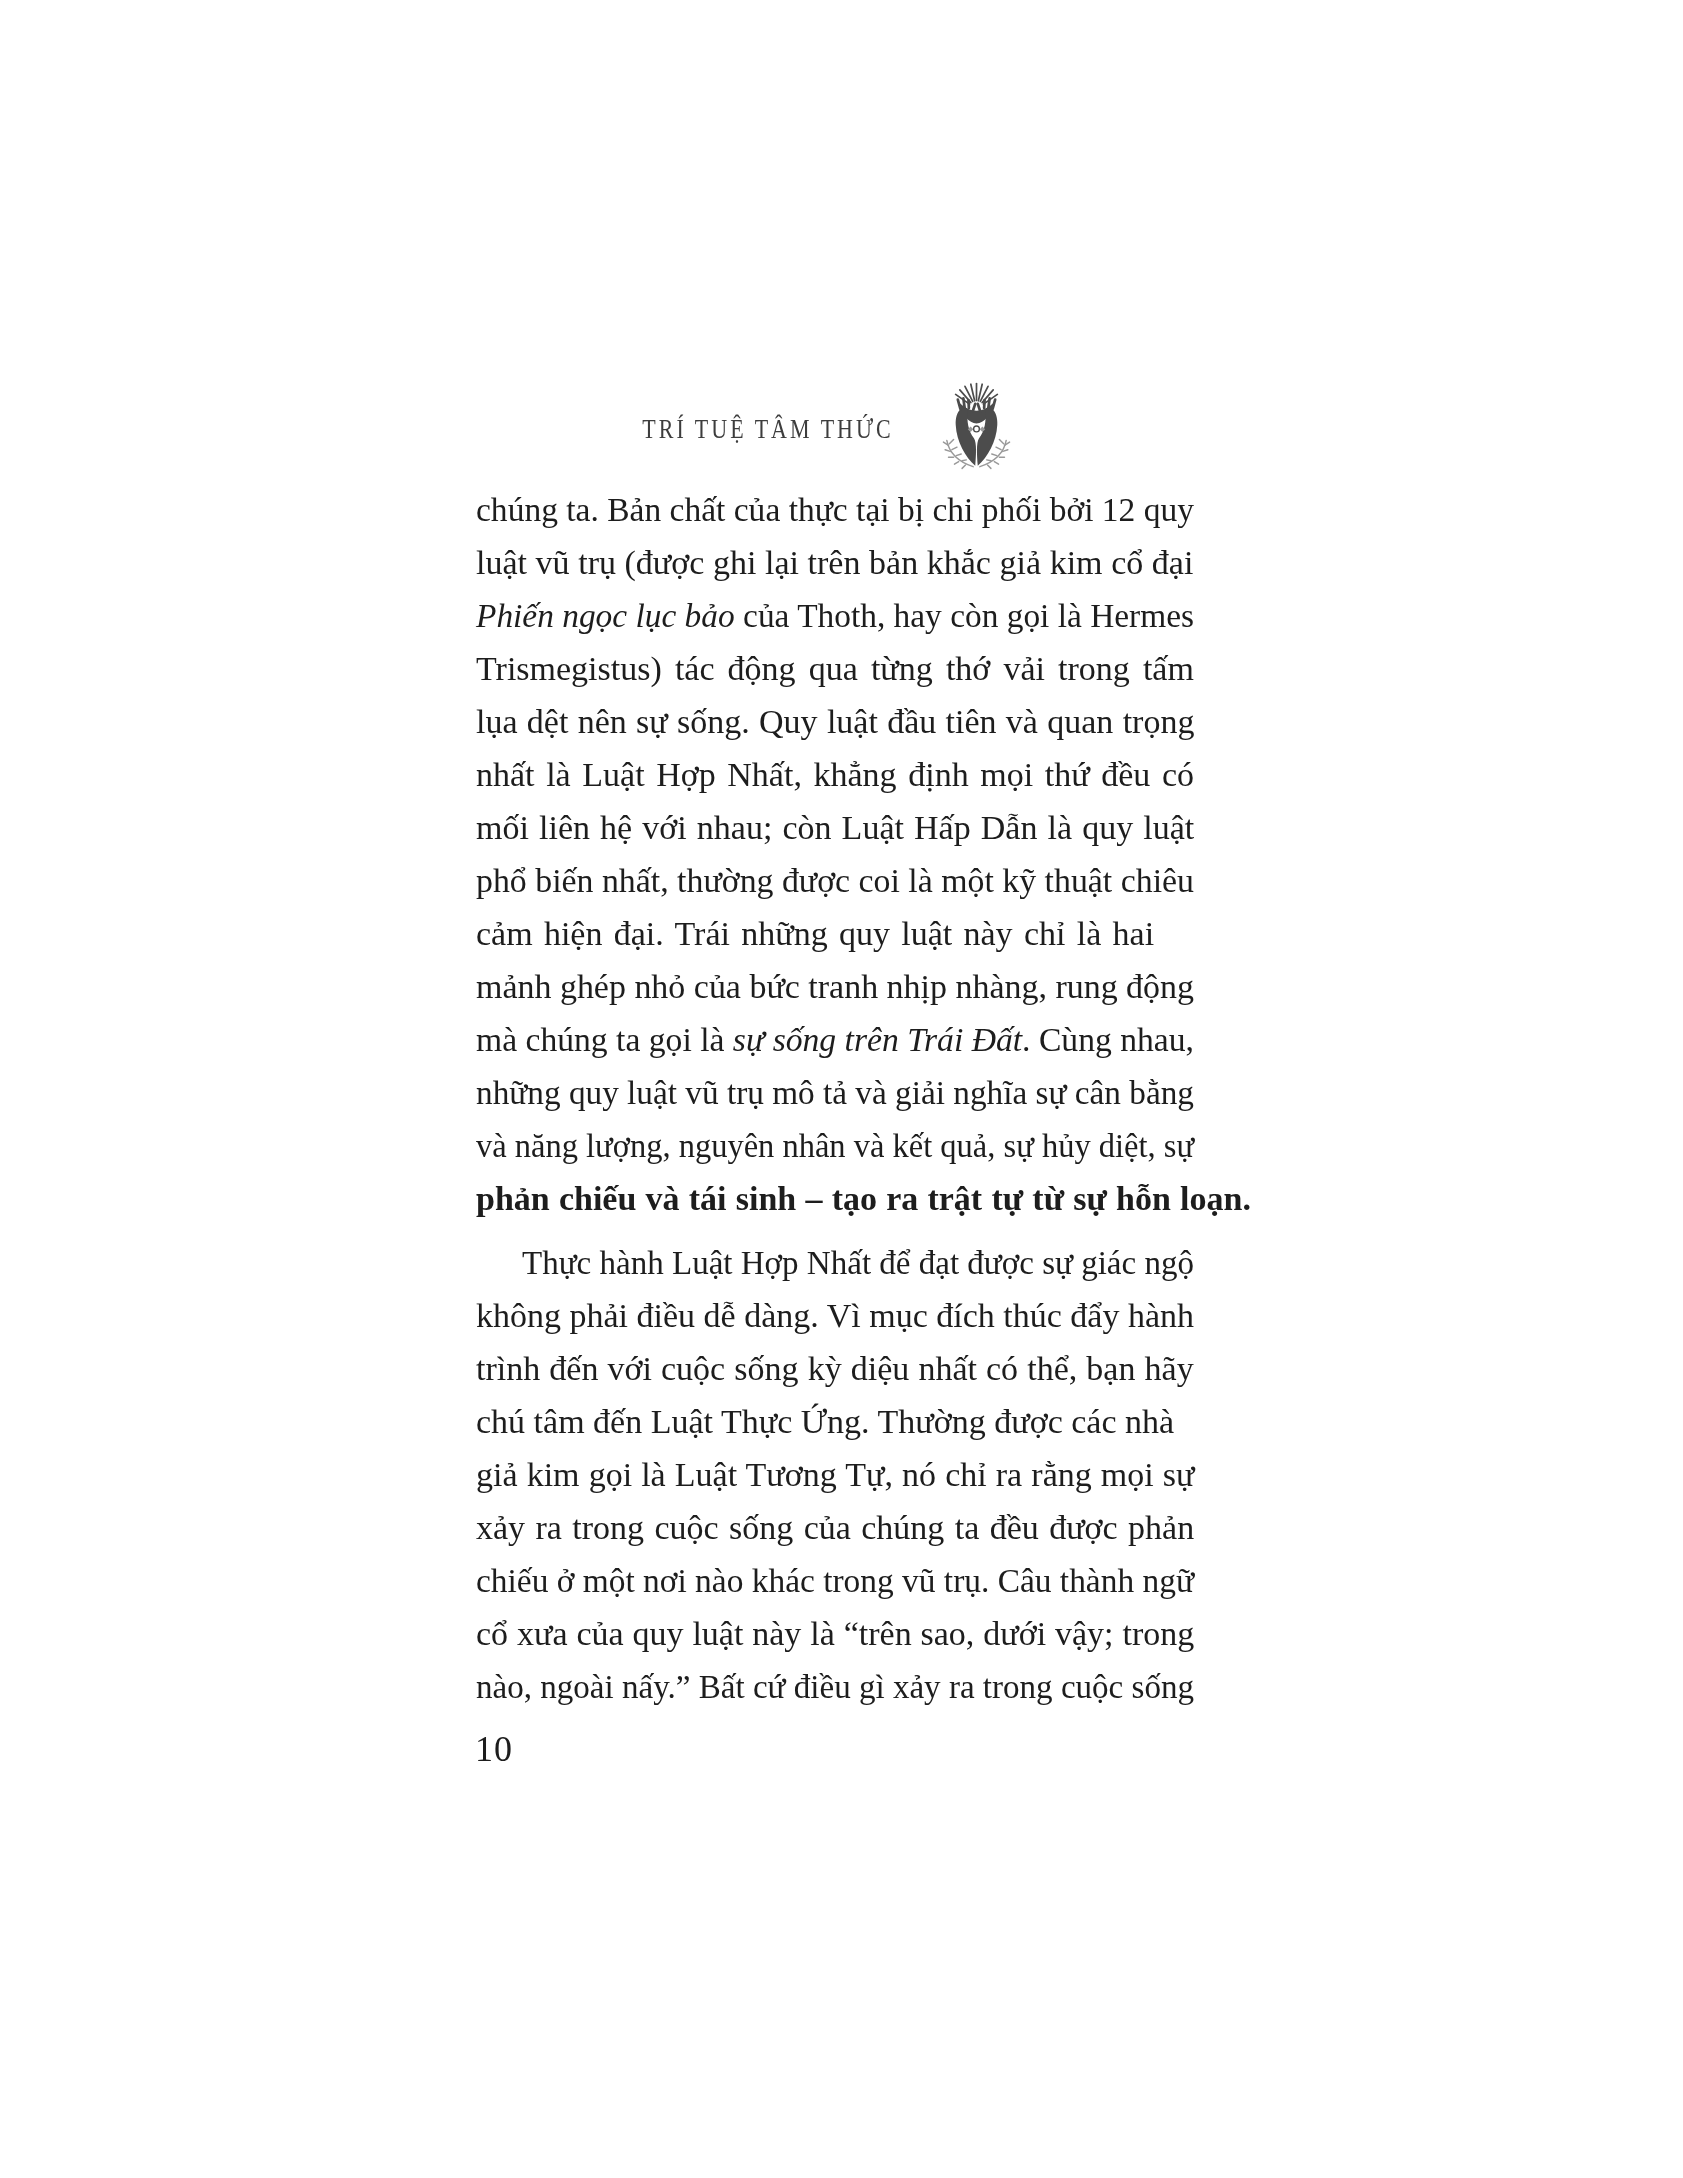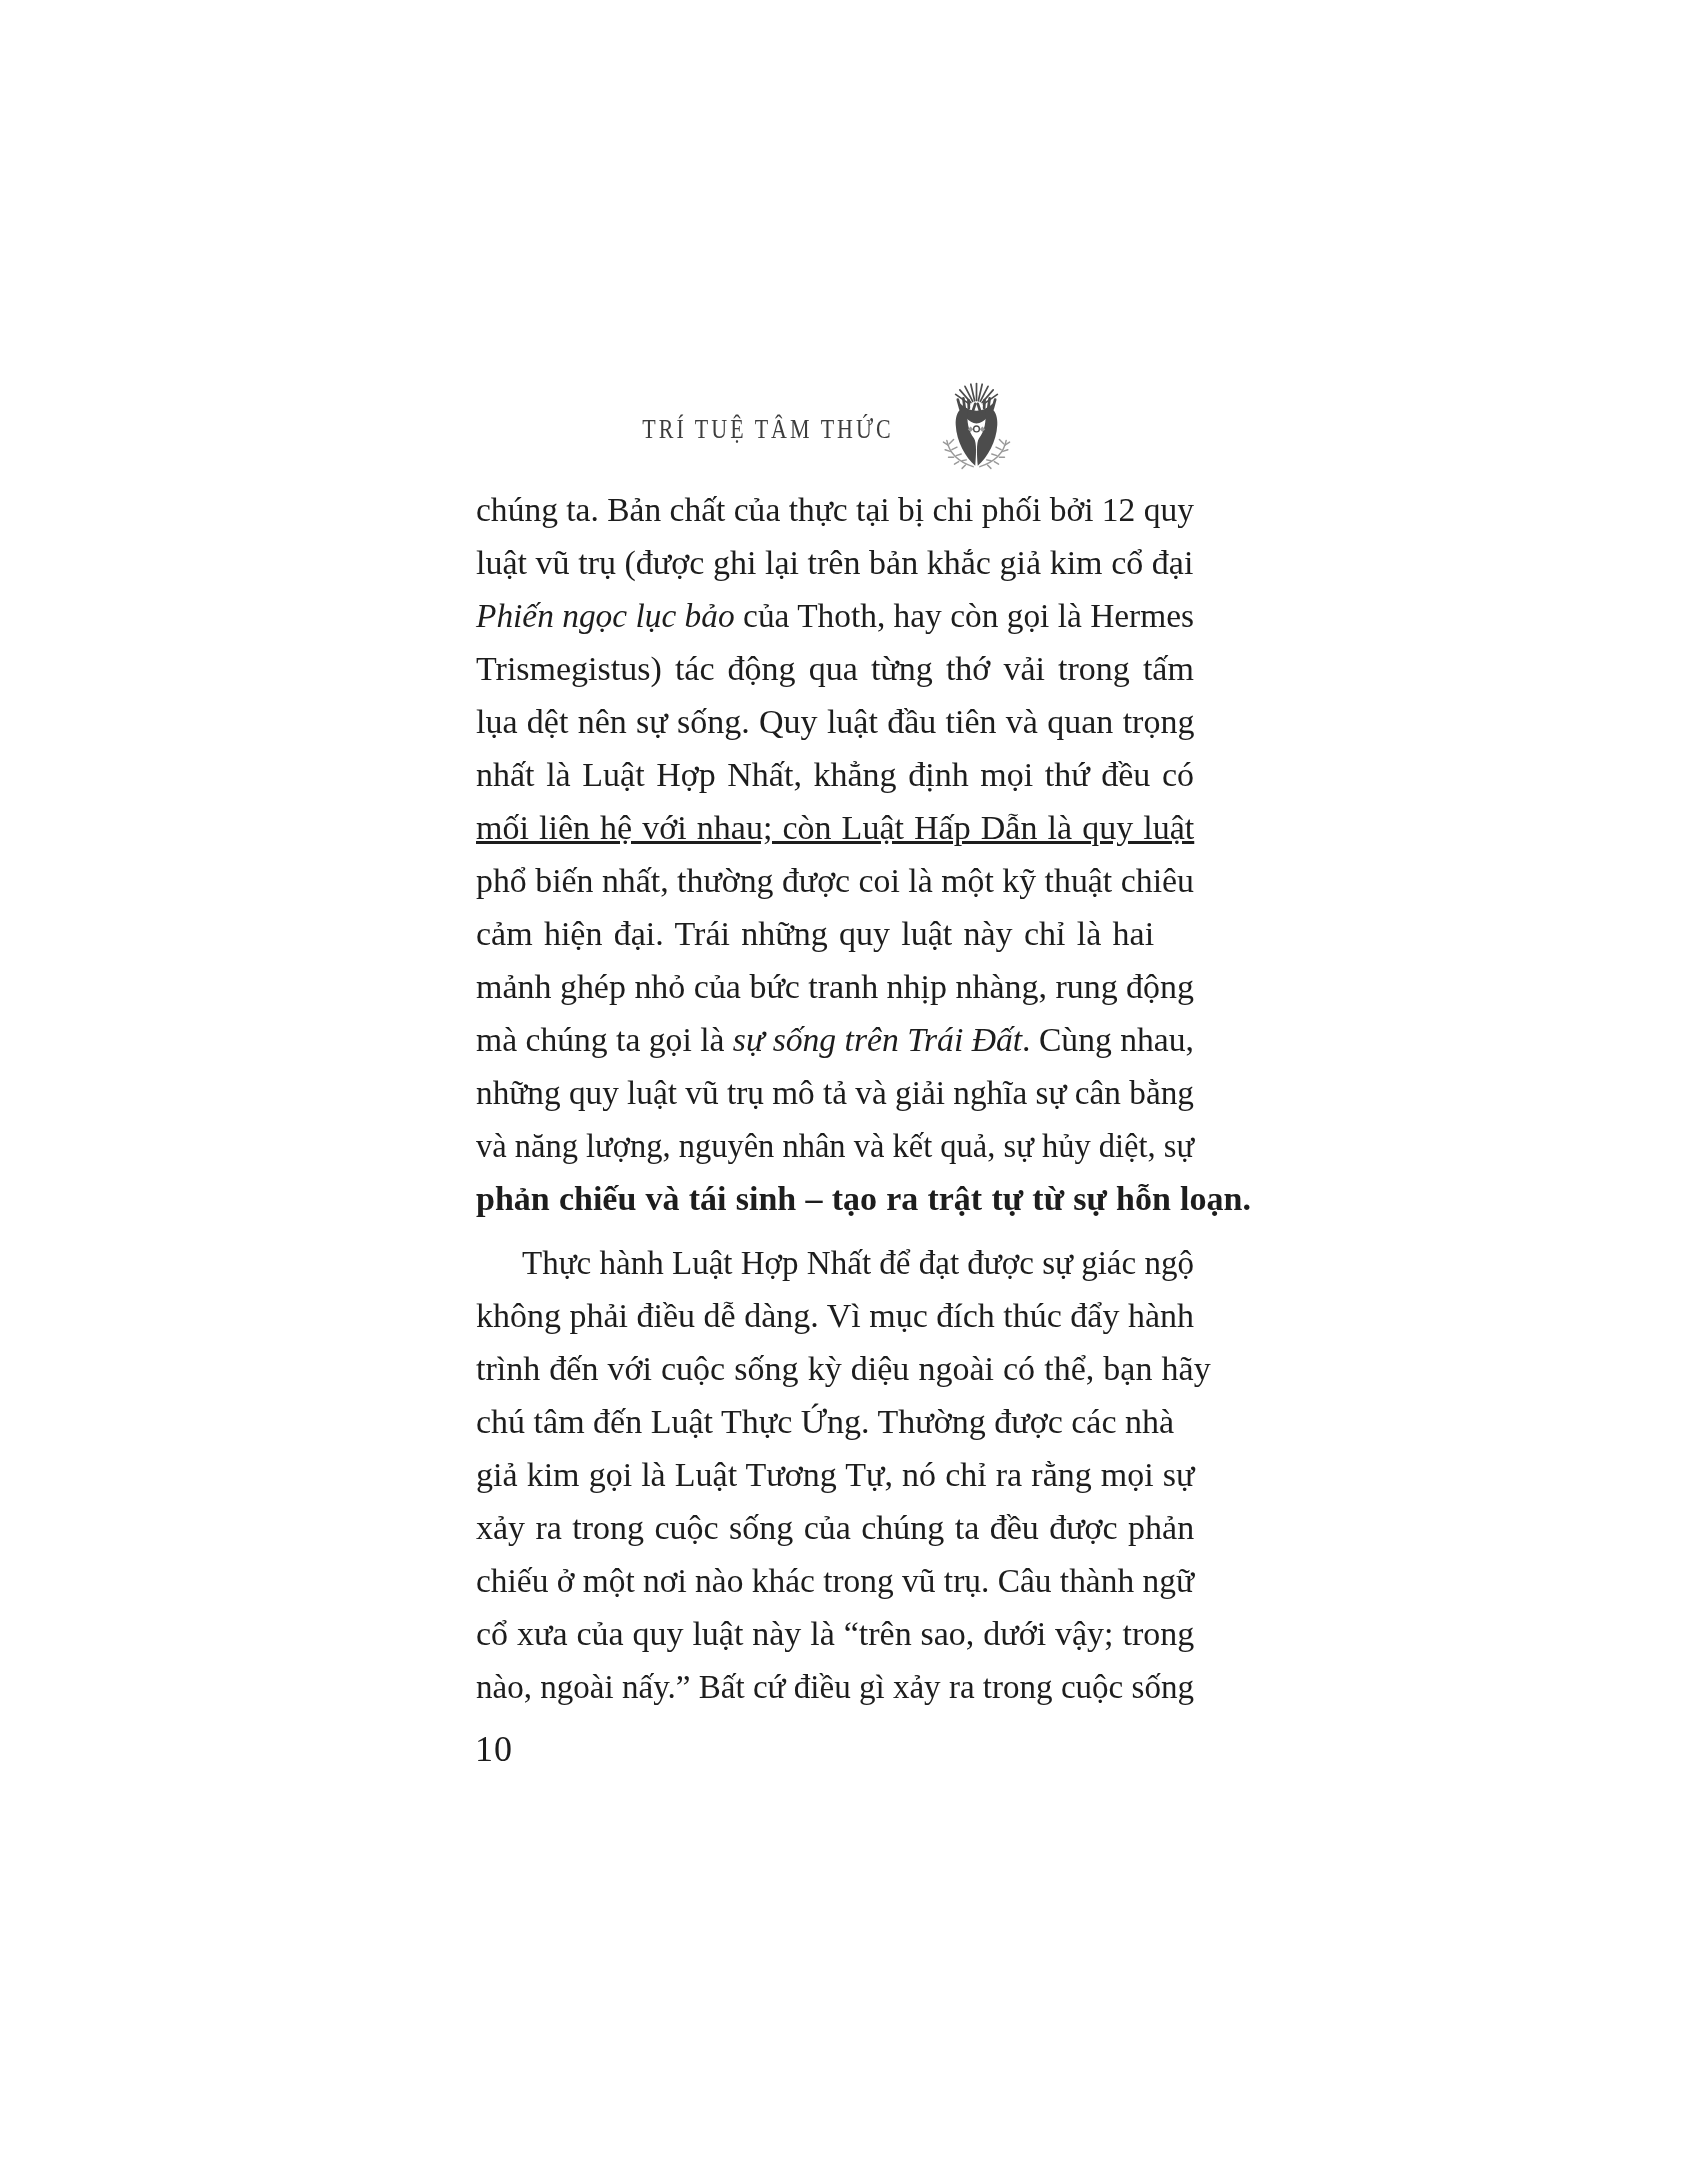--- a/index.html
+++ b/index.html
@@ -143,33 +143,33 @@
   </header>
 
   <main class="body-text">
       <div class="paragraph">
         <div class="line"><span class="line-inner" style="word-spacing: 0px; transform: scaleX(0.985566);"><span>chúng ta. Bản chất của thực tại bị chi phối bởi 12 quy</span></span></div>
         <div class="line"><span class="line-inner" style="word-spacing: 0.1px;"><span>luật vũ trụ (được ghi lại trên bản khắc giả kim cổ đại</span></span></div>
         <div class="line"><span class="line-inner" style="word-spacing: 0px; transform: scaleX(0.982048);"><i>Phiến ngọc lục bảo</i><span> của Thoth, hay còn gọi là Hermes</span></span></div>
         <div class="line"><span class="line-inner" style="word-spacing: 4.6px;"><span>Trismegistus) tác động qua từng thớ vải trong tấm</span></span></div>
         <div class="line"><span class="line-inner" style="word-spacing: 0.8px;"><span>lụa dệt nên sự sống. Quy luật đầu tiên và quan trọng</span></span></div>
         <div class="line"><span class="line-inner" style="word-spacing: 3.1px;"><span>nhất là Luật Hợp Nhất, khẳng định mọi thứ đều có</span></span></div>
-        <div class="line"><span class="line-inner" style="word-spacing: 1.6px; text-decoration: underline;"><span>mối liên hệ với nhau; còn Luật Hấp Dẫn là quy luật</span></span></div>
+        <div class="line"><span class="line-inner" style="word-spacing: 1.6px;"><span>mối liên hệ với nhau; còn Luật Hấp Dẫn là quy luật</span></span></div>
         <div class="line"><span class="line-inner" style="word-spacing: 0px; transform: scaleX(0.995127);"><span>phổ biến nhất, thường được coi là một kỹ thuật chiêu</span></span></div>
         <div class="line"><span class="line-inner" style="word-spacing: 2.8px;"><span>cảm hiện đại. Trái những quy luật này chỉ là hai</span></span></div>
         <div class="line"><span class="line-inner" style="word-spacing: 0px; transform: scaleX(0.998544);"><span>mảnh ghép nhỏ của bức tranh nhịp nhàng, rung động</span></span></div>
         <div class="line"><span class="line-inner" style="word-spacing: 0px; transform: scaleX(0.989066);"><span>mà chúng ta gọi là </span><i>sự sống trên Trái Đất</i><span>. Cùng nhau,</span></span></div>
         <div class="line"><span class="line-inner" style="word-spacing: 0px; transform: scaleX(0.978577);"><span>những quy luật vũ trụ mô tả và giải nghĩa sự cân bằng</span></span></div>
         <div class="line"><span class="line-inner" style="word-spacing: 0px; transform: scaleX(0.95574);"><span>và năng lượng, nguyên nhân và kết quả, sự hủy diệt, sự</span></span></div>
         <div class="line"><span class="line-inner" style="word-spacing: 0.7px; font-weight: bold;"><span>phản chiếu và tái sinh – tạo ra trật tự từ sự hỗn loạn.</span></span></div>
       </div>
       <div class="paragraph">
         <div class="line indented"><span class="line-inner" style="word-spacing: 0px; transform: scaleX(0.971471);"><span>Thực hành Luật Hợp Nhất để đạt được sự giác ngộ</span></span></div>
         <div class="line"><span class="line-inner" style="word-spacing: 0.01px;"><span>không phải điều dễ dàng. Vì mục đích thúc đẩy hành</span></span></div>
-        <div class="line"><span class="line-inner" style="word-spacing: 0.6px;"><span>trình đến với cuộc sống kỳ diệu ngoài có thể, bạn hãy</span></span></div>
+        <div class="line"><span class="line-inner" style="word-spacing: 0.6px;"><span>trình đến với cuộc sống kỳ diệu nhất có thể, bạn hãy</span></span></div>
         <div class="line"><span class="line-inner" style="word-spacing: 0.02px;"><span>chú tâm đến Luật Thực Ứng. Thường được các nhà</span></span></div>
         <div class="line"><span class="line-inner" style="word-spacing: 0.6px;"><span>giả kim gọi là Luật Tương Tự, nó chỉ ra rằng mọi sự</span></span></div>
         <div class="line"><span class="line-inner" style="word-spacing: 1.9px;"><span>xảy ra trong cuộc sống của chúng ta đều được phản</span></span></div>
         <div class="line"><span class="line-inner" style="word-spacing: 0px; transform: scaleX(0.98293);"><span>chiếu ở một nơi nào khác trong vũ trụ. Câu thành ngữ</span></span></div>
         <div class="line"><span class="line-inner" style="word-spacing: 0.4px;"><span>cổ xưa của quy luật này là “trên sao, dưới vậy; trong</span></span></div>
         <div class="line"><span class="line-inner" style="word-spacing: 0px; transform: scaleX(0.97222);"><span>nào, ngoài nấy.” Bất cứ điều gì xảy ra trong cuộc sống</span></span></div>
       </div>
     </main>
 
   <footer class="page-footer">

